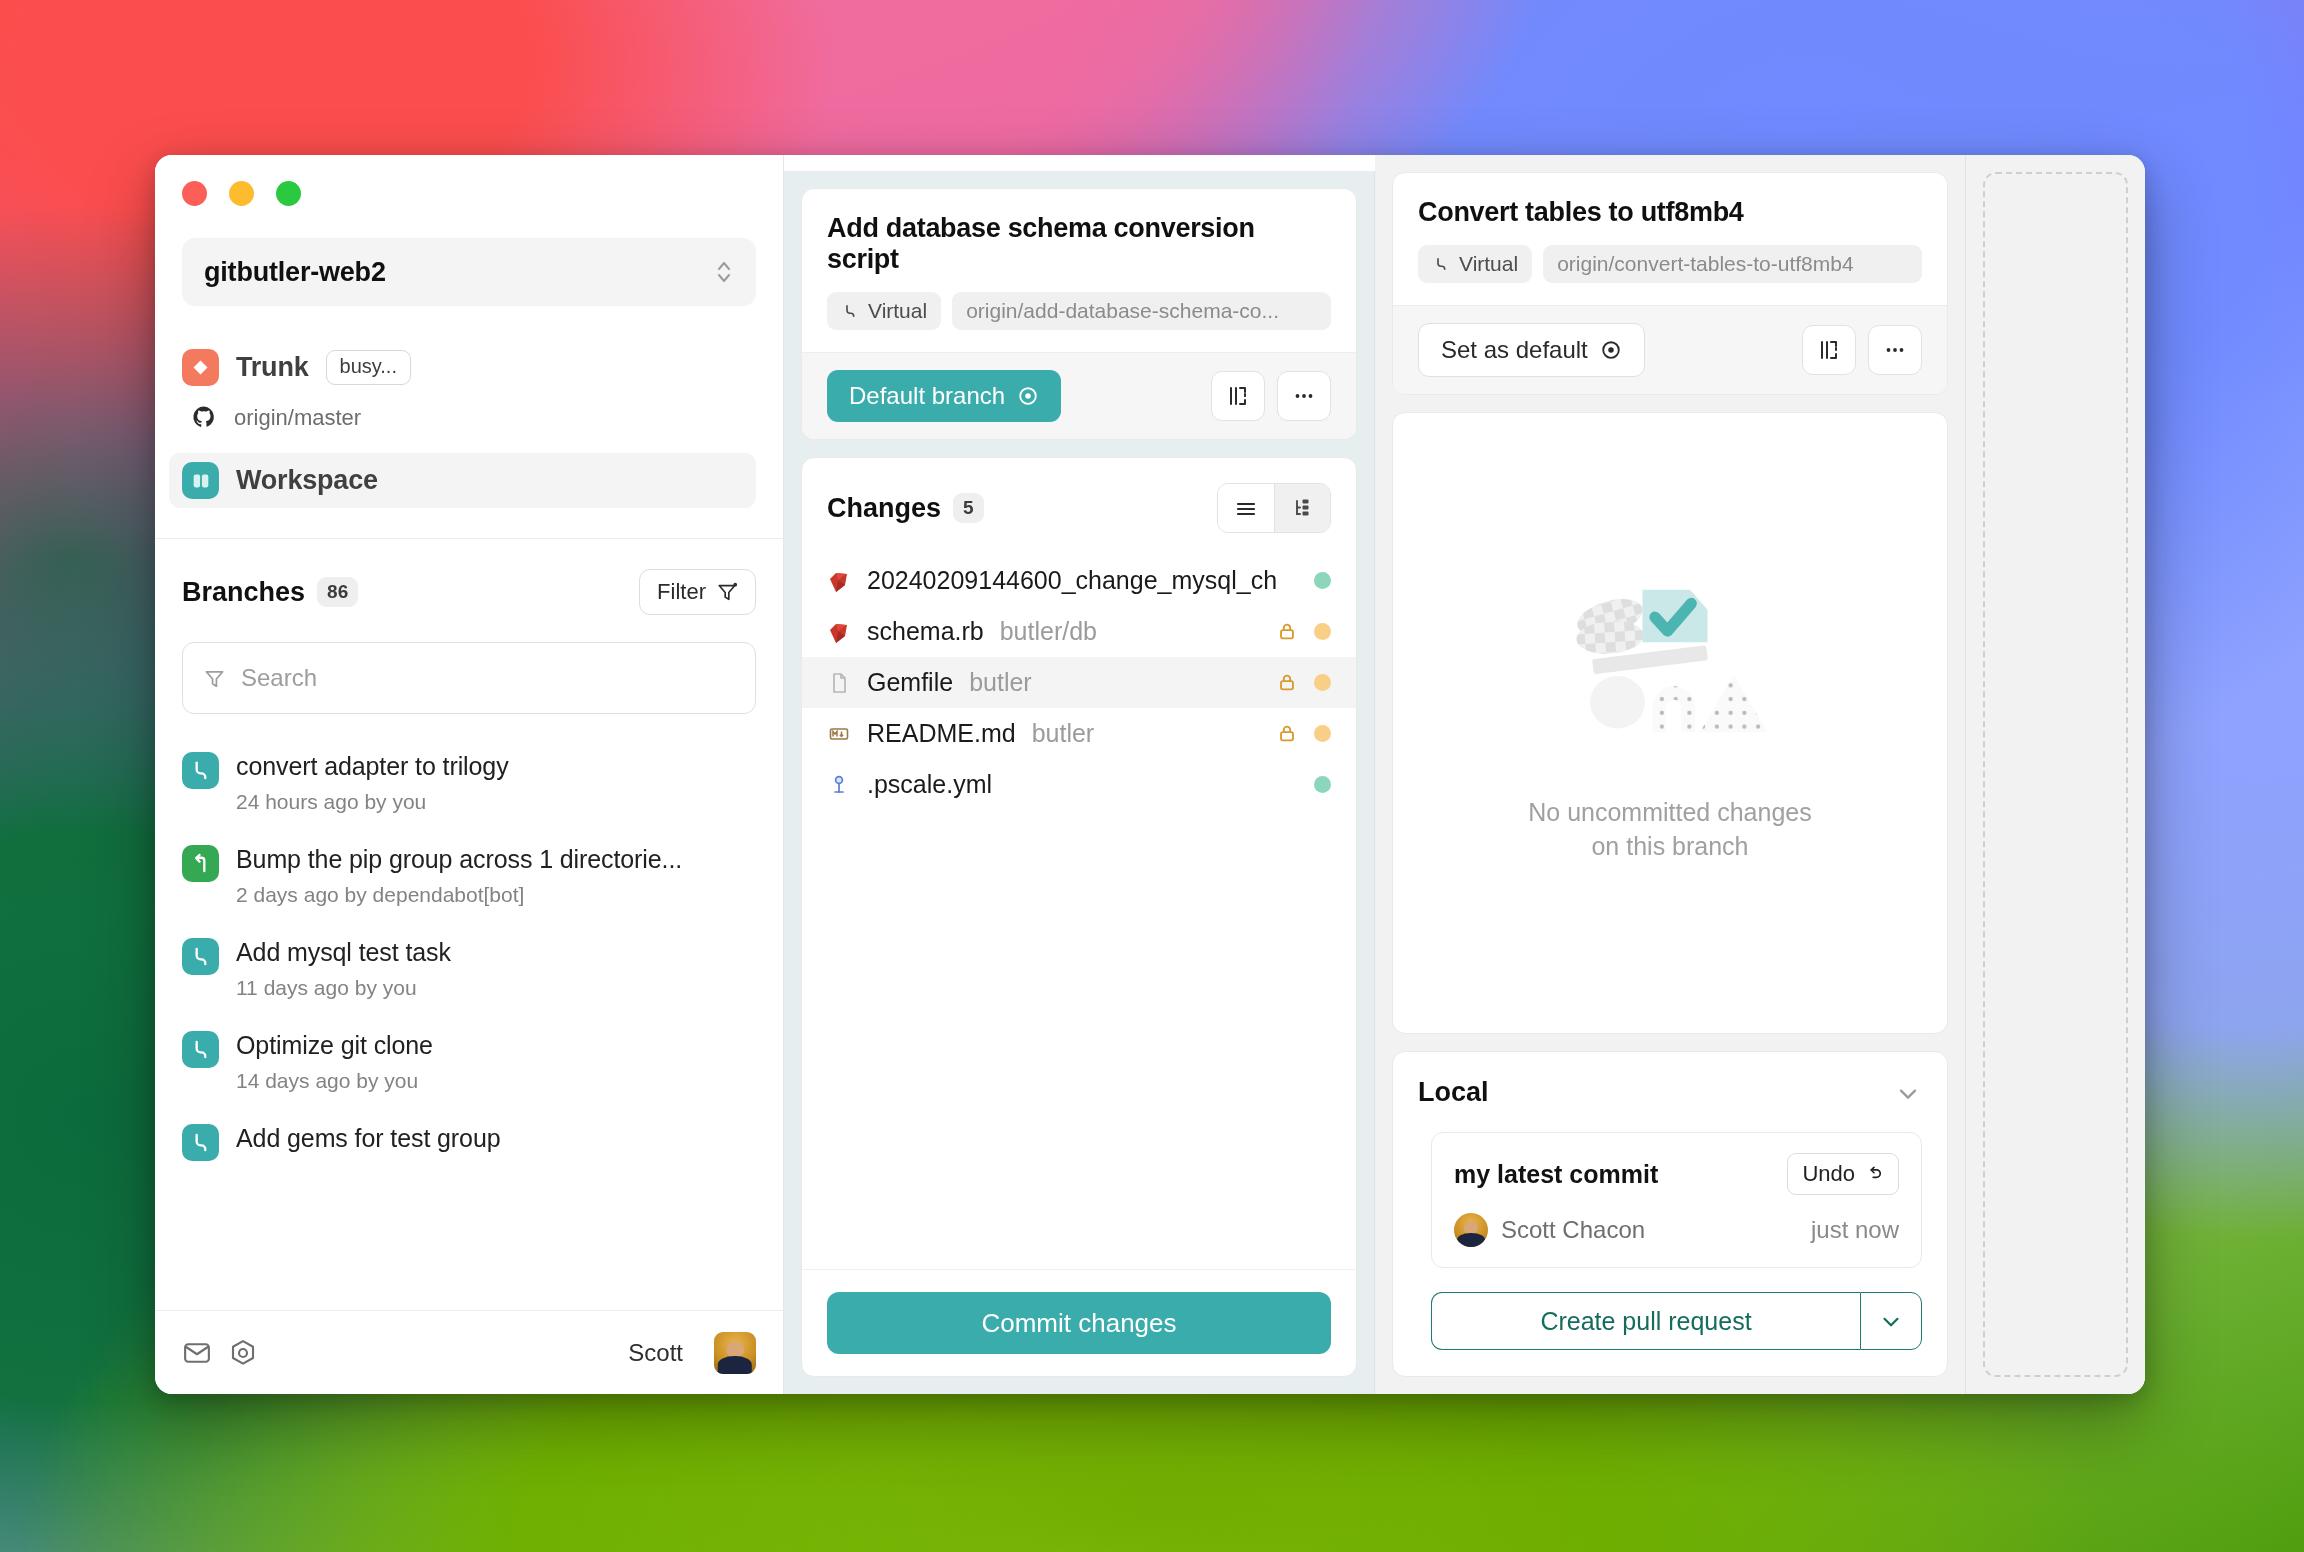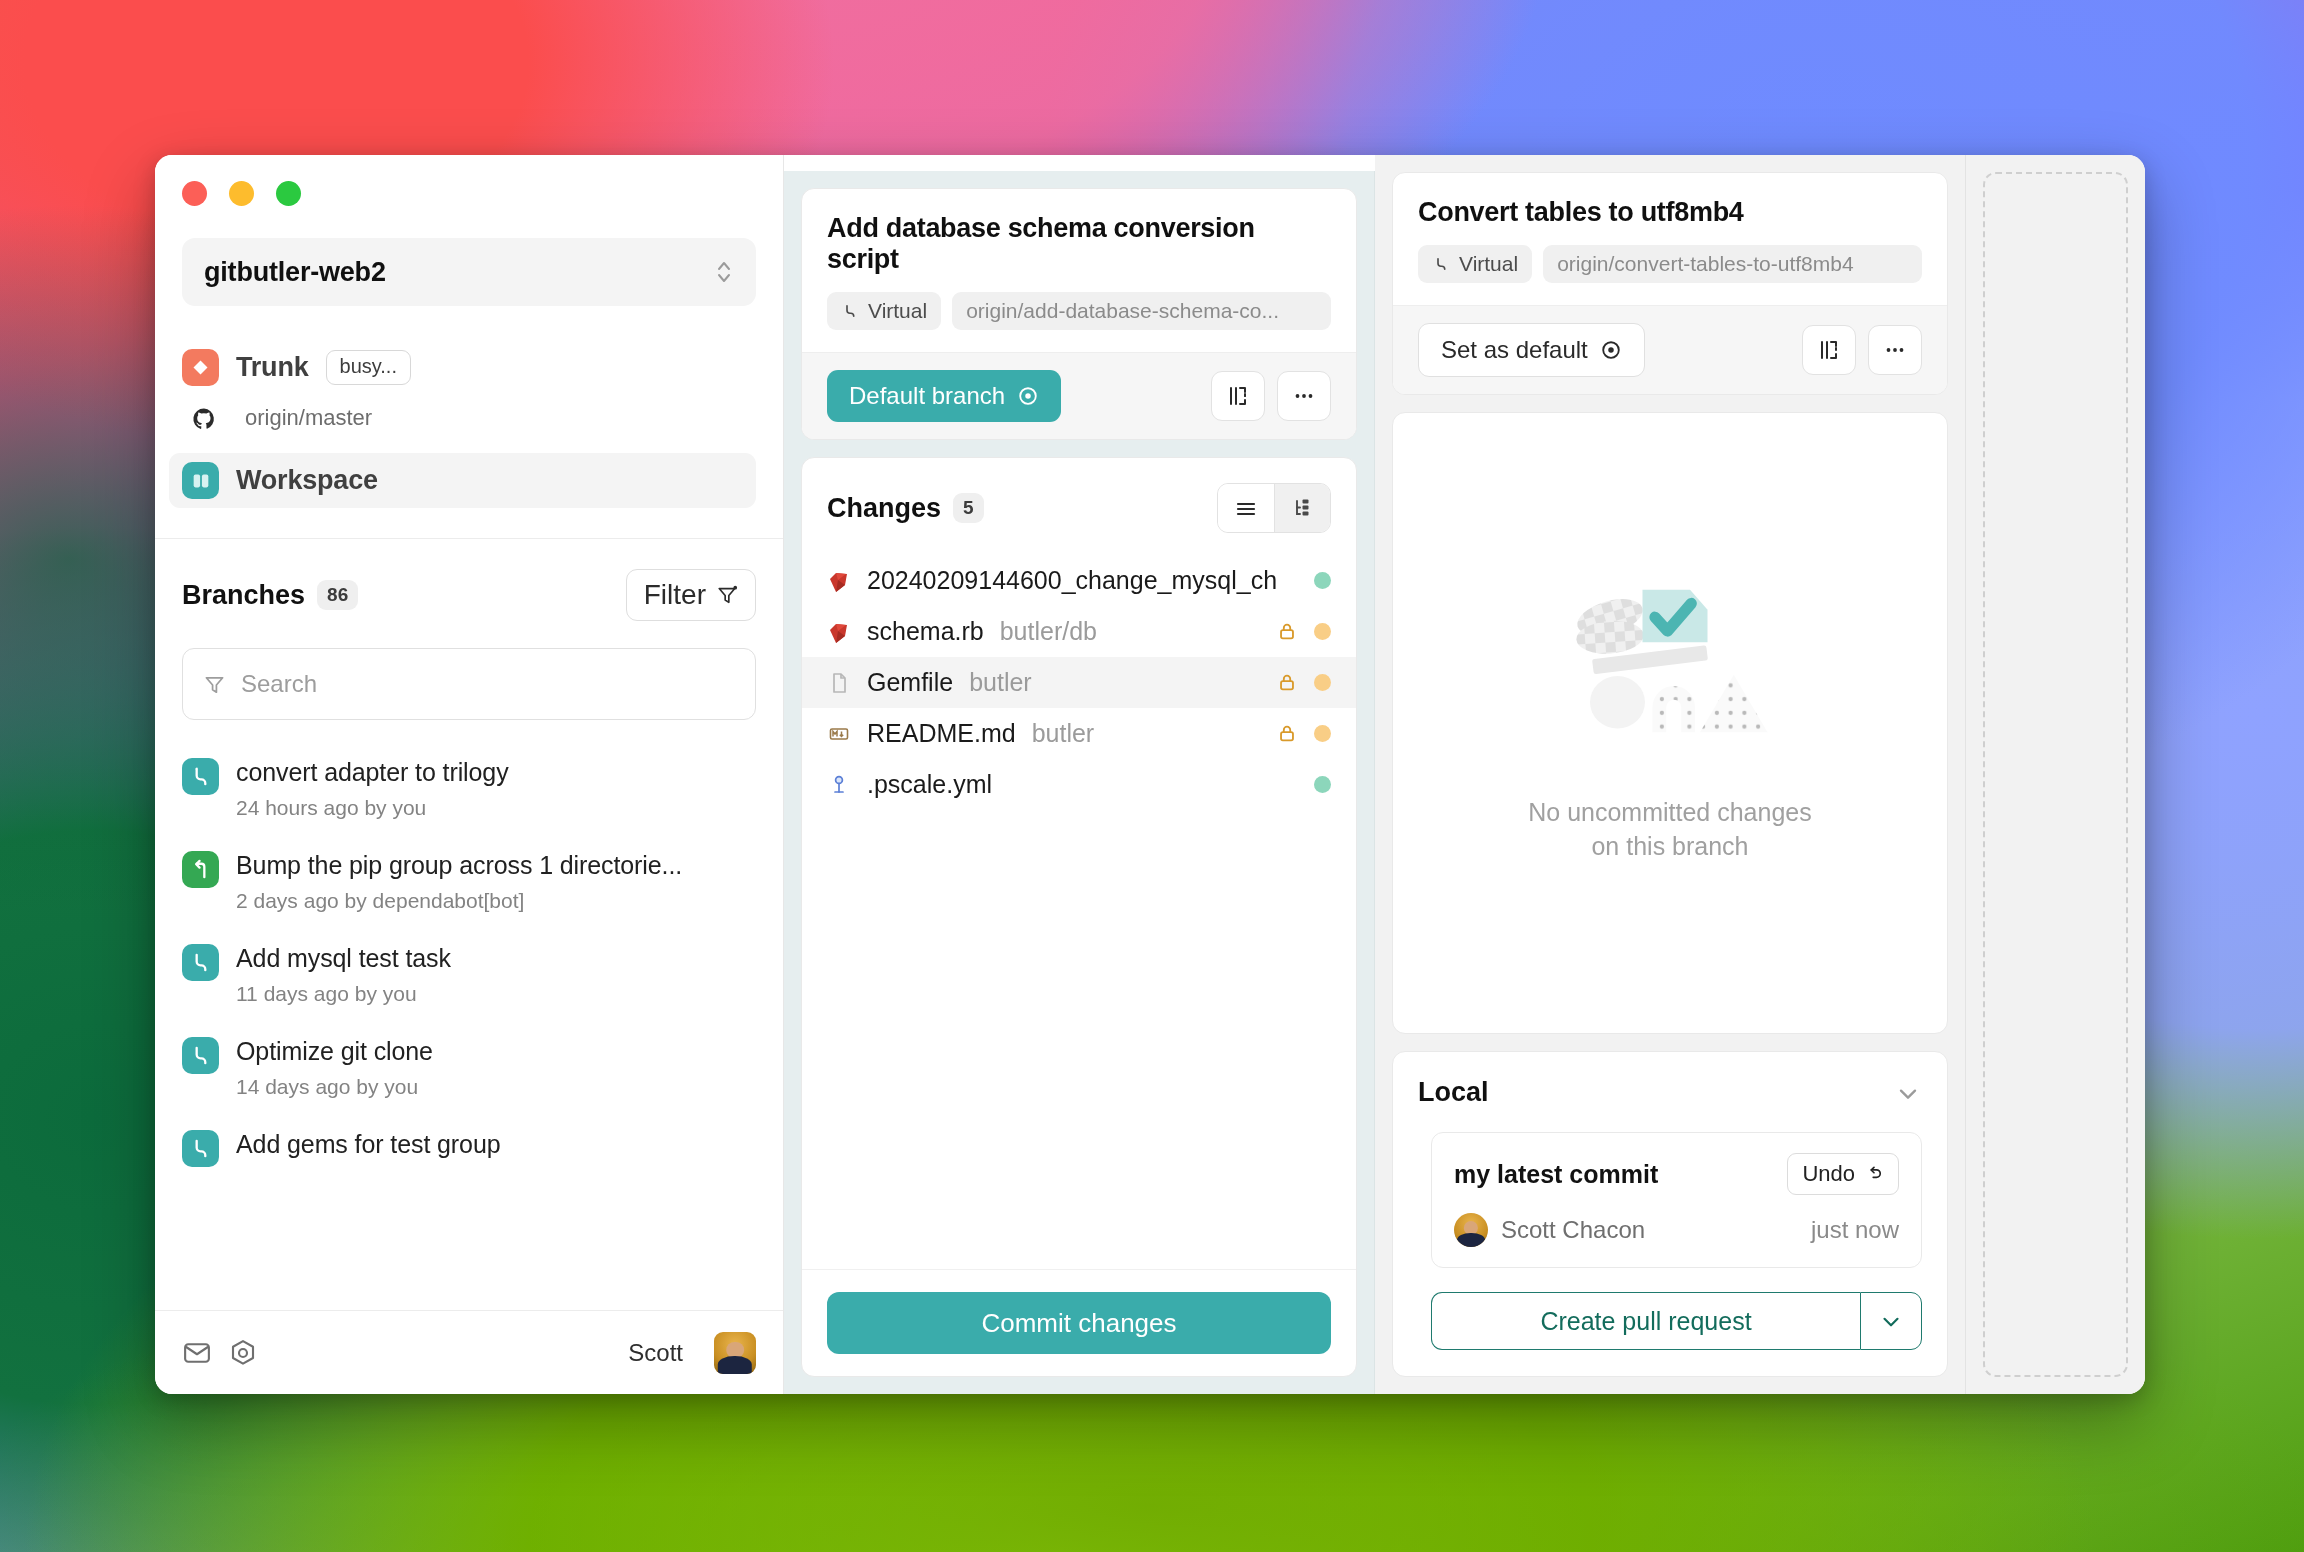--- a/index.html
+++ b/index.html
@@ -74,38 +74,38 @@
   }
   .sq-icon { width: 37px; height: 37px; border-radius: 10px; flex: none;
              display: flex; align-items: center; justify-content: center; }
   .sq-trunk { background: #f37a5f; }
   .sq-workspace { background: #3aacab; }
   .nav-label { font-size: 27px; font-weight: 700; color: #404040; letter-spacing: -0.2px; }
   .busy-pill {
     border: 1px solid #d8d8d8; border-radius: 9px;
     font-size: 20px; color: #3d3d3d; padding: 4px 13px 6px;
   }
-  .nav-sub { display: flex; align-items: flex-end; gap: 23px; padding: 10px 0 0 3px; }
+  .nav-sub { display: flex; align-items: flex-start; gap: 12px; padding: 10px 0 0 3px; }
   .nav-sub-text { font-size: 22px; color: #6d6d6d; }
   .nav-row.active { background: #f4f4f4; }
 
   .sep { height: 1px; background: #ececec; margin: 30px 0 0; }
 
   .branches-head {
     display: flex; align-items: center; padding: 30px 27px 0 27px;
   }
   .branches-title { font-size: 27px; font-weight: 700; color: #111; }
   .count-chip {
     background: #efefef; color: #3c3c3c; font-size: 19px; font-weight: 700;
     border-radius: 9px; padding: 4px 10px; margin-left: 12px;
   }
   .filter-btn {
     margin-left: auto; display: flex; align-items: center; gap: 10px;
     border: 1px solid #dedede; border-radius: 11px;
-    padding: 9px 17px; font-size: 28px; color: #2b2b2b; cursor: pointer;
+    padding: 9px 17px; font-size: 22px; color: #2b2b2b; cursor: pointer;
   }
 
   .search-box {
     margin: 27px 27px 0; height: 72px;
     border: 1px solid #e0e0e0; border-radius: 12px;
     display: flex; align-items: center; gap: 15px; padding: 0 20px;
     cursor: text;
   }
   .search-ph { font-size: 24px; color: #9d9d9d; }
 

